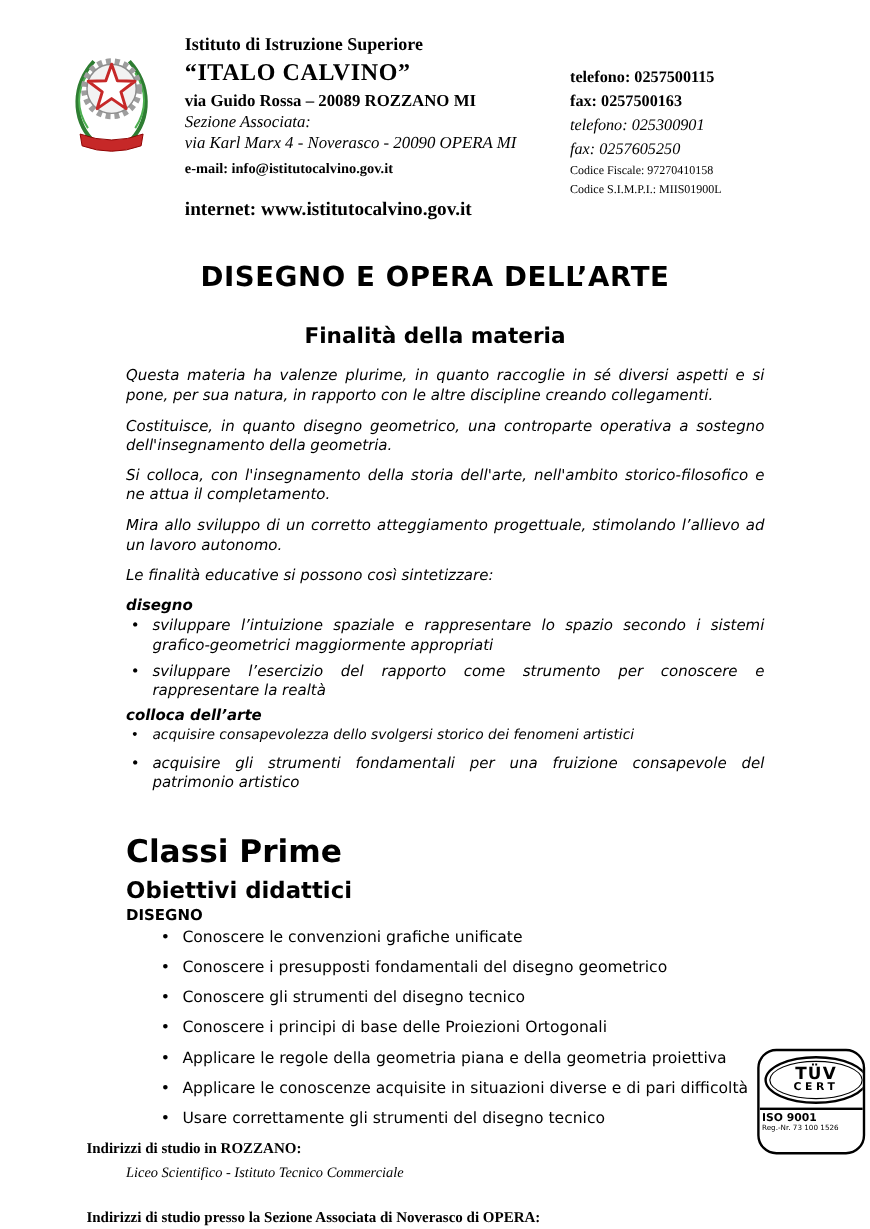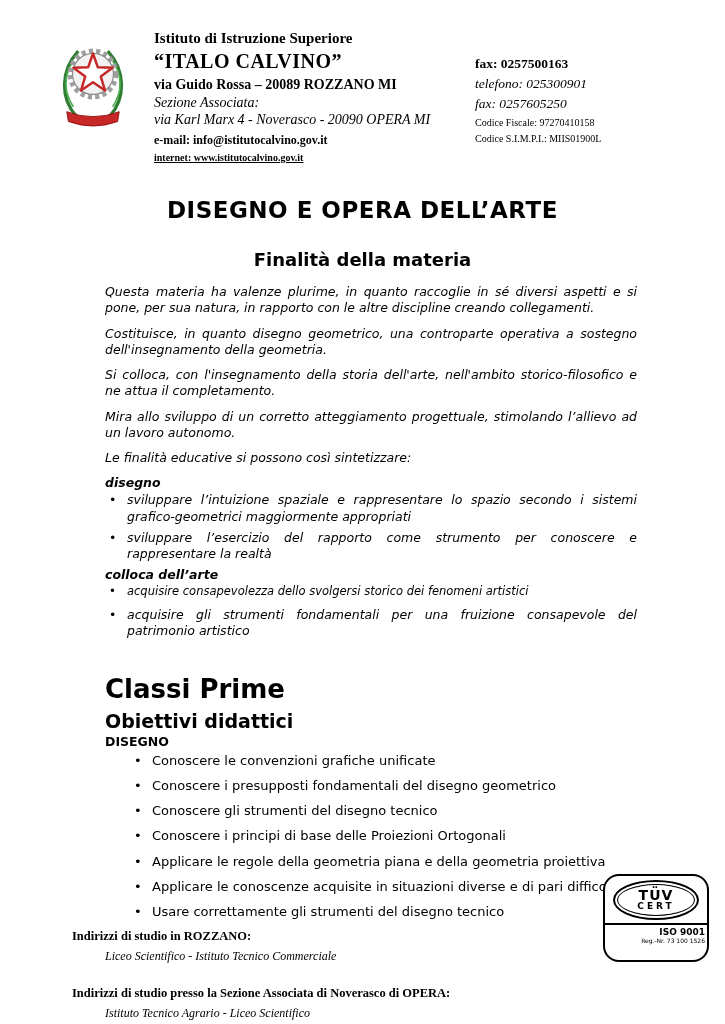--- a/index.html
+++ b/index.html
@@ -18,21 +18,21 @@
   
   .header { display: flex; padding: 30px 38px 0 52px; }
   .logo-wrap { width: 88px; flex: 0 0 88px; padding-top: 4px; }
   .header-center { flex: 1 1 auto; margin-left: 14px; font-family: "Liberation Serif", serif; }
   .hc-line1 { font-weight: bold; font-size: 15px; }
   .hc-line2 { font-weight: bold; font-size: 20px; margin-top: 3px; letter-spacing: .5px; }
   .hc-line3 { font-weight: bold; font-size: 14px; margin-top: 4px; }
   .hc-sez   { font-style: italic; font-size: 14px; margin-top: 2px; }
   .hc-addr2 { font-style: italic; font-size: 14px; margin-top: 1px; }
   .hc-mail  { font-weight: bold; font-size: 12px; margin-top: 5px; }
-  .hc-web   { font-weight: bold; font-size: 10px; margin-top: 4px; text-decoration: underline; }
+  .hc-web   { font-weight: bold; font-size: 16px; margin-top: 18px; }
   .header-right { flex: 0 0 212px; padding-top: 26px; font-family: "Liberation Serif", serif; }
   .hr-tel1, .hr-fax1 { font-weight: bold; font-size: 13.5px; margin-bottom: 4px; }
   .hr-tel2, .hr-fax2 { font-style: italic; font-size: 13.5px; margin-bottom: 4px; }
   .hr-cf, .hr-simpi { font-size: 10px; margin-top: 5px; }
 
   
   .doc-title {
     text-align: center; font-weight: bold; font-size: 23px;
     margin-top: 34px; letter-spacing: .5px;
     font-family: "DejaVu Sans", sans-serif;
@@ -81,23 +81,23 @@
   ul.classi-list li::before { content: "\2022"; position: absolute; left: 2px; }
 
   
   .footer { margin-top: 8px; font-family: "Liberation Serif", serif; }
   .f-label { font-weight: bold; font-size: 12.5px; margin-left: 72px; }
   .f-value { font-style: italic; font-size: 12px; margin: 5px 0 0 105px; }
   .f-gap { height: 22px; }
 
   
   .tuv-badge {
-    position: absolute; right: 16px; top: 874px; width: 106px;
+    position: absolute; right: 4px; top: 874px; width: 90px;
     border: 2px solid #000; border-radius: 16px; background: #fff;
-    text-align: right; overflow: hidden;
+    text-align: left; overflow: hidden;
   }
   .tuv-top { padding: 4px 4px 3px; }
   .tuv-oval {
     width: 86px; height: 40px; margin: 0 auto;
     border: 2px solid #000; border-radius: 50%;
     display: flex; align-items: center; justify-content: center; padding: 2px;
   }
   .tuv-oval-inner {
     width: 100%; height: 100%; border: 1px solid #000; border-radius: 50%;
     display: flex; flex-direction: column; align-items: center; justify-content: center;
@@ -135,20 +135,21 @@
       <div class="hc-line1">Istituto di Istruzione Superiore</div>
       <div class="hc-line2">“ITALO CALVINO”</div>
       <div class="hc-line3">via Guido Rossa – 20089 ROZZANO  MI</div>
       <div class="hc-sez">Sezione Associata:</div>
       <div class="hc-addr2">via Karl Marx 4 - Noverasco - 20090 OPERA MI</div>
       <div class="hc-mail">e-mail: info@istitutocalvino.gov.it</div>
       <div class="hc-web">internet: www.istitutocalvino.gov.it</div>
     </div>
 
     <div class="header-right">
+      <div class="hr-tel1">telefono:  0257500115</div>
       <div class="hr-fax1">fax: 0257500163</div>
       <div class="hr-tel2">telefono: 025300901</div>
       <div class="hr-fax2">fax: 0257605250</div>
       <div class="hr-cf">Codice Fiscale: 97270410158</div>
       <div class="hr-simpi">Codice S.I.M.P.I.: MIIS01900L</div>
     </div>
   </div>
 
   <div class="doc-title">DISEGNO E OPERA DELL’ARTE</div>
 

